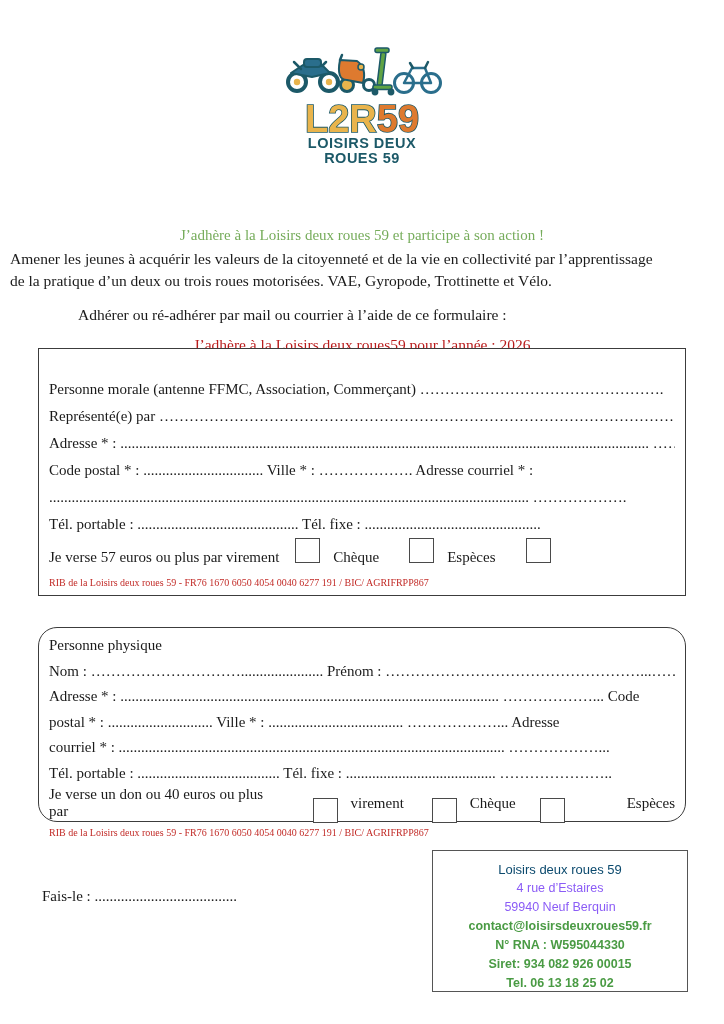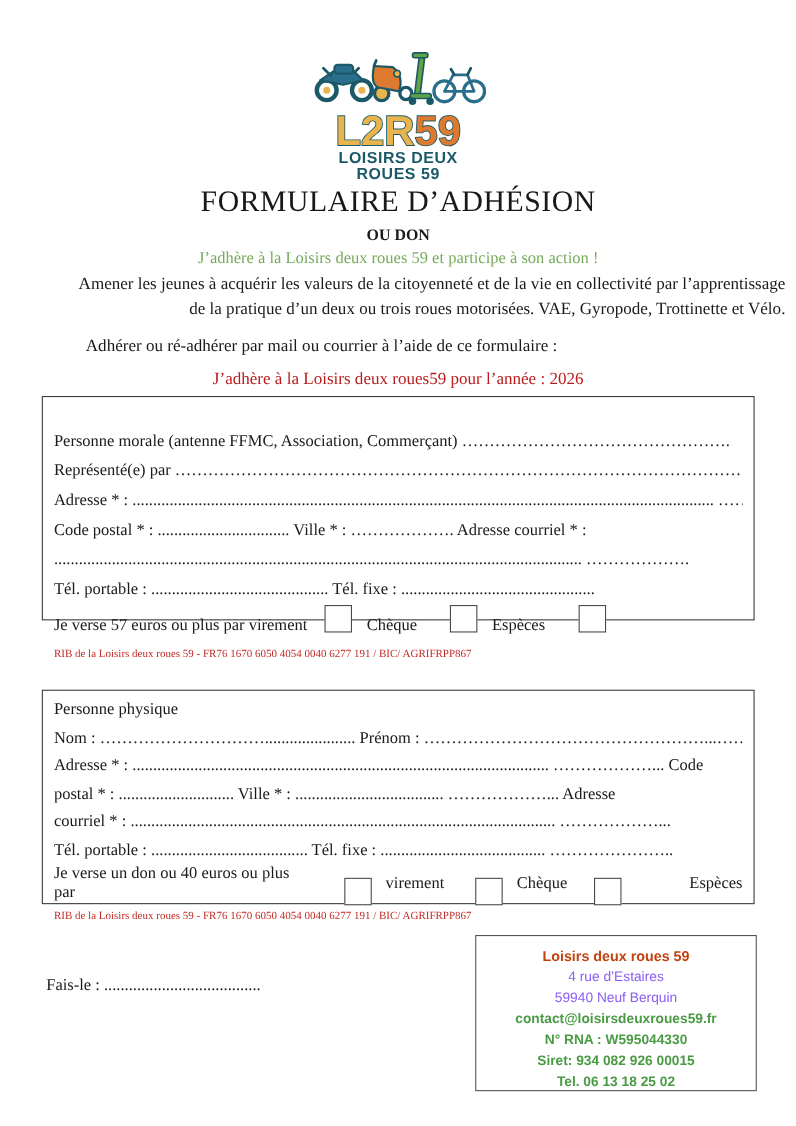--- a/index.html
+++ b/index.html
@@ -9,31 +9,31 @@
   
   .logo{position:absolute;top:42px;left:50%;transform:translateX(-50%);width:160px;height:122px;}
 
   
   .title{position:absolute;top:168px;left:0;width:100%;text-align:center;
          font-size:27px;letter-spacing:.5px;color:#181818;}
   .subtitle{position:absolute;top:206px;left:0;width:100%;text-align:center;
             font-size:14.5px;font-weight:bold;}
   .tagline{position:absolute;top:227px;left:0;width:100%;text-align:center;
            font-size:15px;color:#76AC5B;}
-  .mission{position:absolute;top:248px;left:10px;width:704px;text-align:right;
+  .mission{position:absolute;top:248px;left:10px;width:704px;text-align:left;
            font-size:15.5px;line-height:22px;}
   .instruction{position:absolute;top:306px;left:78px;font-size:15.5px;}
   .yearline{position:absolute;top:336px;left:0;width:100%;text-align:center;
             font-size:15.5px;color:#b91c1c;}
 
   
   .fbox{position:absolute;left:38px;width:648px;border:1px solid #3c3c3c;
         background:#fff;box-sizing:border-box;}
-  .box1{top:360px;height:204px;padding:27px 10px 0 10px;}
-  .box2{top:627px;height:195px;padding:5px 10px 0 10px;}
+  .box1{top:348px;height:248px;padding:27px 10px 0 10px;}
+  .box2{top:627px;height:195px;padding:5px 10px 0 10px;border-radius:19px;}
   .fline{font-size:15px;line-height:27px;white-space:nowrap;overflow:hidden;}
   .box2 .fline{line-height:25.5px;}
 
   .payrow{display:flex;align-items:center;font-size:15px;margin-top:4px;height:30px;}
   .cb{display:inline-block;width:25px;height:25px;border:1px solid #4a4a4a;
       background:#fff;box-sizing:border-box;flex:0 0 auto;}
   .box1 .payrow .cb{transform:translateY(-7px);}
   .box2 .payrow{margin-top:2px;}
   .box2 .payrow .cb{transform:translateY(7px);}
   .paylabel{margin-left:13px;text-align:right;}
@@ -43,21 +43,21 @@
   .ribline{font-size:10px;color:#C22B27;margin-top:5px;white-space:nowrap;overflow:hidden;}
   .box2 .ribline{margin-top:9px;}
 
   
   .faisle{position:absolute;top:888px;left:42px;font-size:15px;white-space:nowrap;}
   .contactbox{position:absolute;top:850px;left:432px;width:256px;height:142px;
               border:1px solid #555;box-sizing:border-box;text-align:center;
               font-family:"Liberation Sans", sans-serif;font-size:12.5px;
               line-height:19px;padding-top:9px;font-weight:bold;}
   .c-black{color:#8b5cf6;font-weight:normal;}
-  .c-name{color:#c2410c;font-weight:bold;font-size:13px;}
+  .c-name{color:#0c4a6e;font-weight:normal;font-size:13px;}
   .c-green{color:#4A9B44;font-weight:bold;}
 </style>
 </head>
 <body>
 
 <div class="page">
 
   <div class="logo">
     <svg width="160" height="122" viewBox="0 0 160 122">
 
@@ -93,22 +93,20 @@
         <path d="M122 41 L130 26 L143 26 L149 41 L135 41 Z" fill="none" stroke="#2A6E8C" stroke-width="2.5" stroke-linejoin="round"></path>
         <path d="M128 21 L131 26 M146 20 L143 26" stroke="#1C5968" stroke-width="2.5" stroke-linecap="round"></path>
       </g>
 
       <text x="80" y="90" text-anchor="middle" font-family="Liberation Sans, sans-serif" font-size="38" font-weight="bold" stroke="#1C5968" stroke-width="1.6" style="paint-order:stroke"><tspan fill="#E9B44C">L2R</tspan><tspan fill="#DE7A2F">59</tspan></text>
       <text x="80" y="106" text-anchor="middle" font-family="Liberation Sans, sans-serif" font-size="14.5" font-weight="bold" fill="#1C5968" letter-spacing="0.5">LOISIRS DEUX</text>
       <text x="80" y="121" text-anchor="middle" font-family="Liberation Sans, sans-serif" font-size="14.5" font-weight="bold" fill="#1C5968" letter-spacing="0.5">ROUES 59</text>
     </svg>
   </div>
 
-  <div class="title">FORMULAIRE D’ADHÉSION</div>
-  <div class="subtitle">OU DON</div>
   <div class="tagline">J’adhère à la Loisirs deux roues 59 et participe à son action !</div>
   <div class="mission">
     <div>Amener les jeunes à acquérir les valeurs de la citoyenneté et de la vie en collectivité par l’apprentissage</div>
     <div>de la pratique d’un deux ou trois roues motorisées. VAE, Gyropode, Trottinette et Vélo.</div>
   </div>
   <div class="instruction">Adhérer ou ré-adhérer par mail ou courrier à l’aide de ce formulaire :</div>
   <div class="yearline">J’adhère à la Loisirs deux roues59 pour l’année : 2026</div>
 
   <div class="fbox box1">
     <div class="fline">Personne morale (antenne FFMC, Association, Commerçant) ………………………………………….</div>

